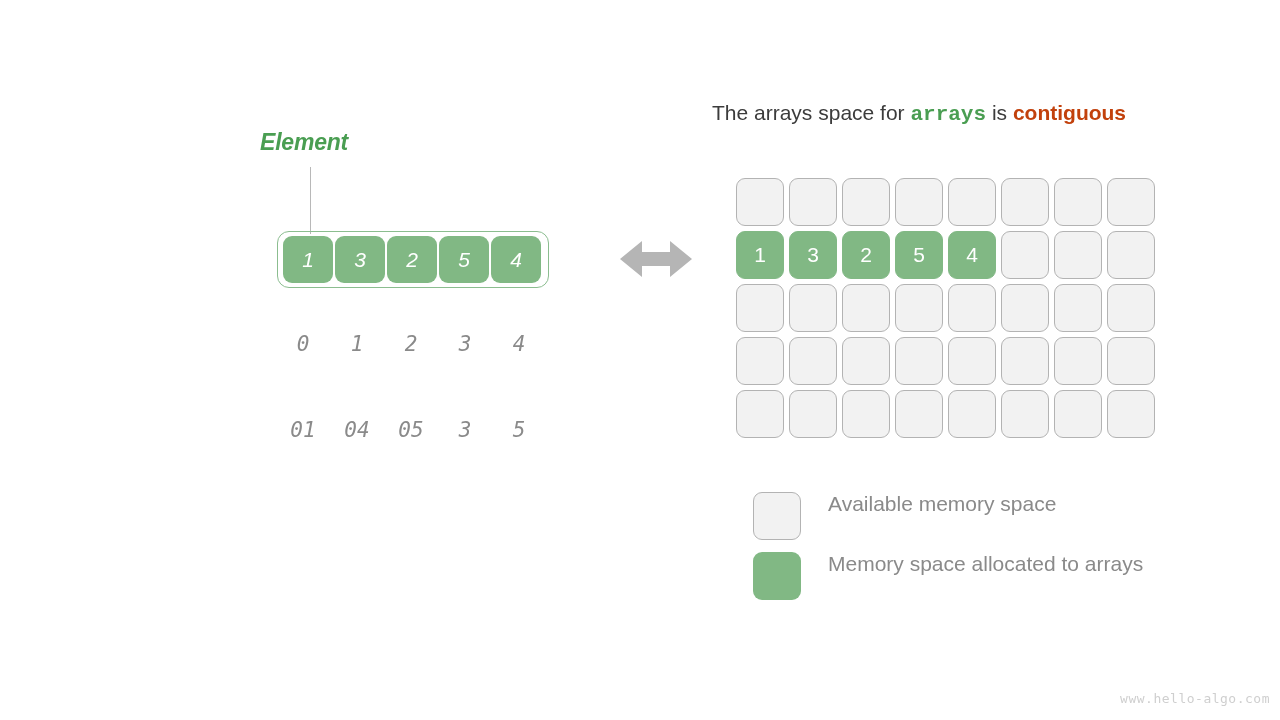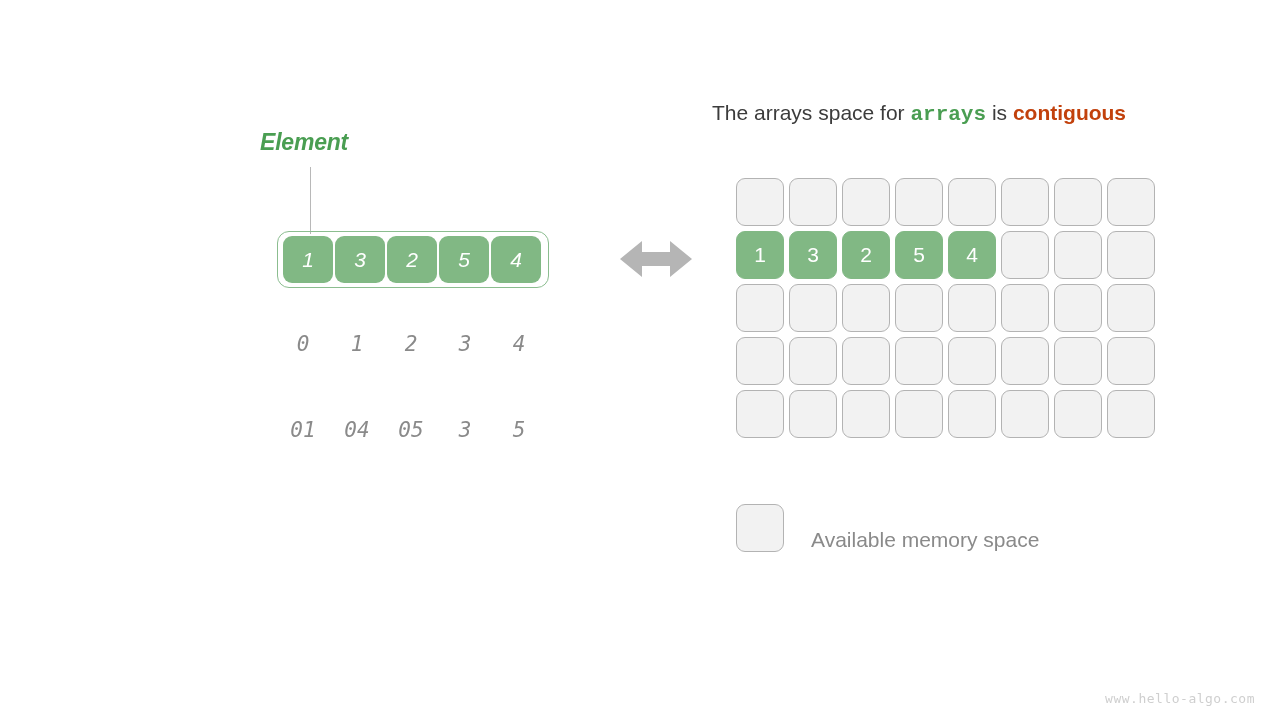--- a/index.html
+++ b/index.html
@@ -154,22 +154,23 @@
   }
 
   
   #legend {
     position: absolute;
     left: 36px;
     top: 492px;
   }
   .legend-row {
     display: flex;
-    align-items: flex-end;
+    align-items: flex-start;
     height: 60px;
+    margin-left: 17px;
   }
   .legend-swatch {
     width: 48px;
     height: 48px;
     box-sizing: border-box;
     border-radius: 9px;
     flex: 0 0 auto;
   }
   .legend-swatch.empty {
     background: #f2f2f2;
@@ -181,21 +182,21 @@
   .legend-text {
     margin-left: 27px;
     font-size: 21px;
     color: #8a8a8a;
     white-space: nowrap;
   }
 
   
   #watermark {
     position: absolute;
-    right: 25px;
+    right: 10px;
     bottom: 14px;
     font-family: "DejaVu Sans Mono", monospace;
     font-size: 13px;
     color: #cfcfcf;
     letter-spacing: 0.5px;
     text-align: right;
   }
 </style>
 </head>
 <body>
@@ -281,16 +282,20 @@
       <div class="mem-cell"></div>
       <div class="mem-cell"></div>
       <div class="mem-cell"></div>
     </div>
 
   <div id="legend">
     <div class="legend-row">
       <div class="legend-swatch empty"></div>
       <div class="legend-text">Available memory space</div>
     </div>
+    <div class="legend-row">
+      <div class="legend-swatch filled"></div>
+      <div class="legend-text">Memory space allocated to arrays</div>
+    </div>
   </div>
 </div>
 
 <div id="watermark">www.hello-algo.com</div>
 
 </body></html>

